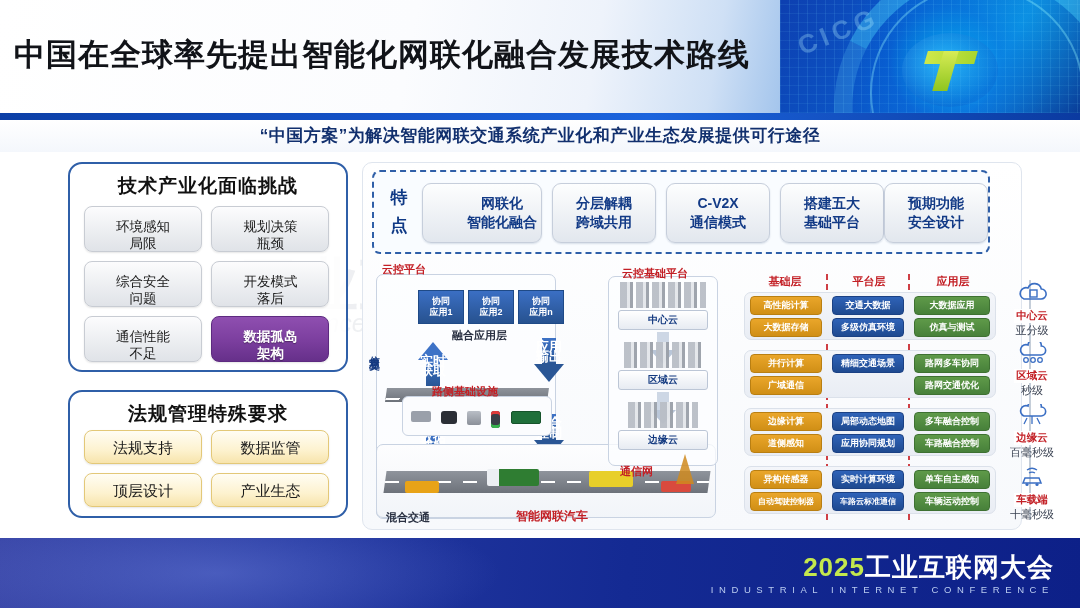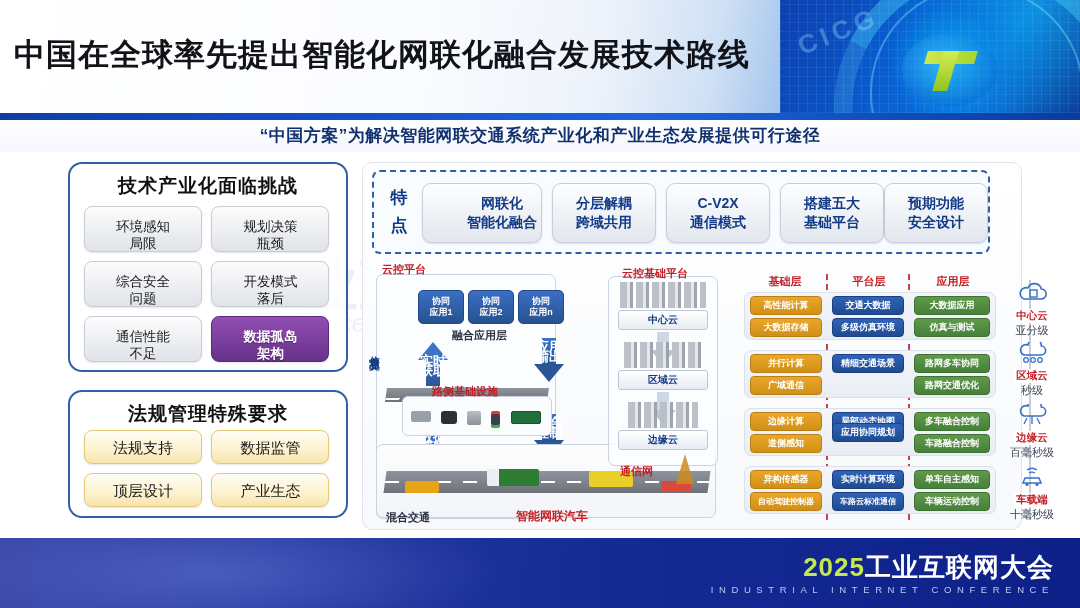--- a/index.html
+++ b/index.html
@@ -200,21 +200,21 @@
   }
   .dg-caption-blue{
     position:absolute; font-size:10.5px; font-weight:bold; color:#143a80;
     white-space:nowrap;
   }
   .dg-caption-dark{
     position:absolute; font-size:11px; font-weight:bold; color:#2a3142;
     white-space:nowrap;
   }
   .bluechip{
-    position:absolute; width:46px; height:34px; border-radius:5px;
+    position:absolute; width:46px; height:34px; border-radius:0;
     background:linear-gradient(180deg,#3b6fc4,#27528f);
     border:1px solid #1f4a87; color:#fff; font-size:9px; font-weight:bold;
     text-align:center; line-height:11px; padding-top:5px; white-space:pre-line;
   }
   .arrow-up, .arrow-down{
     position:absolute; width:30px; height:44px;
   }
   .arrow-up .shaft,.arrow-down .shaft{
     position:absolute; left:8px; width:14px; height:26px;
     background:linear-gradient(180deg,#3d72c6,#2a5695);
@@ -533,21 +533,21 @@
     <div class="cell c0" style="top:102px;">广域通信</div>
     <div class="cell c1" style="top:80px;">精细交通场景</div>
     <div class="cell c1" style="top:102px;margin-top:32px;">应用统一编排</div>
     <div class="cell c2" style="top:80px;">路网多车协同</div>
     <div class="cell c2" style="top:102px;">路网交通优化</div>
 
     <div class="tt-rowbg" style="top:134px;"></div>
     <div class="cell c0" style="top:138px;">边缘计算</div>
     <div class="cell c0" style="top:160px;">道侧感知</div>
     <div class="cell c1" style="top:138px;">局部动态地图</div>
-    <div class="cell c1" style="top:149px;">应用协同规划</div>
+    <div class="cell c1" style="top:160px;">应用协同规划</div>
     <div class="cell c2" style="top:138px;">多车融合控制</div>
     <div class="cell c2" style="top:160px;">车路融合控制</div>
 
     <div class="tt-rowbg" style="top:192px;"></div>
     <div class="cell c0" style="top:196px;">异构传感器</div>
     <div class="cell c0" style="top:218px;font-size:8px;">自动驾驶控制器</div>
     <div class="cell c1" style="top:196px;">实时计算环境</div>
     <div class="cell c1" style="top:218px;font-size:8px;">车路云标准通信</div>
     <div class="cell c2" style="top:196px;">单车自主感知</div>
     <div class="cell c2" style="top:218px;">车辆运动控制</div>

